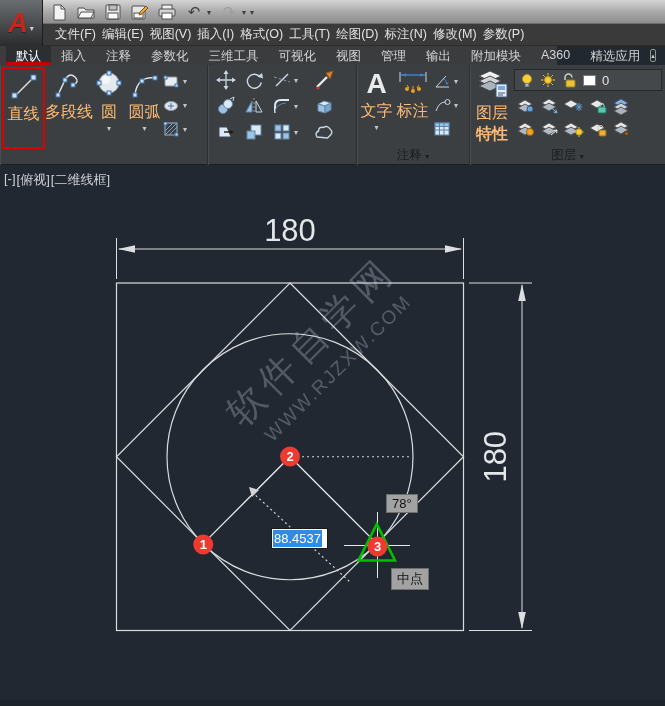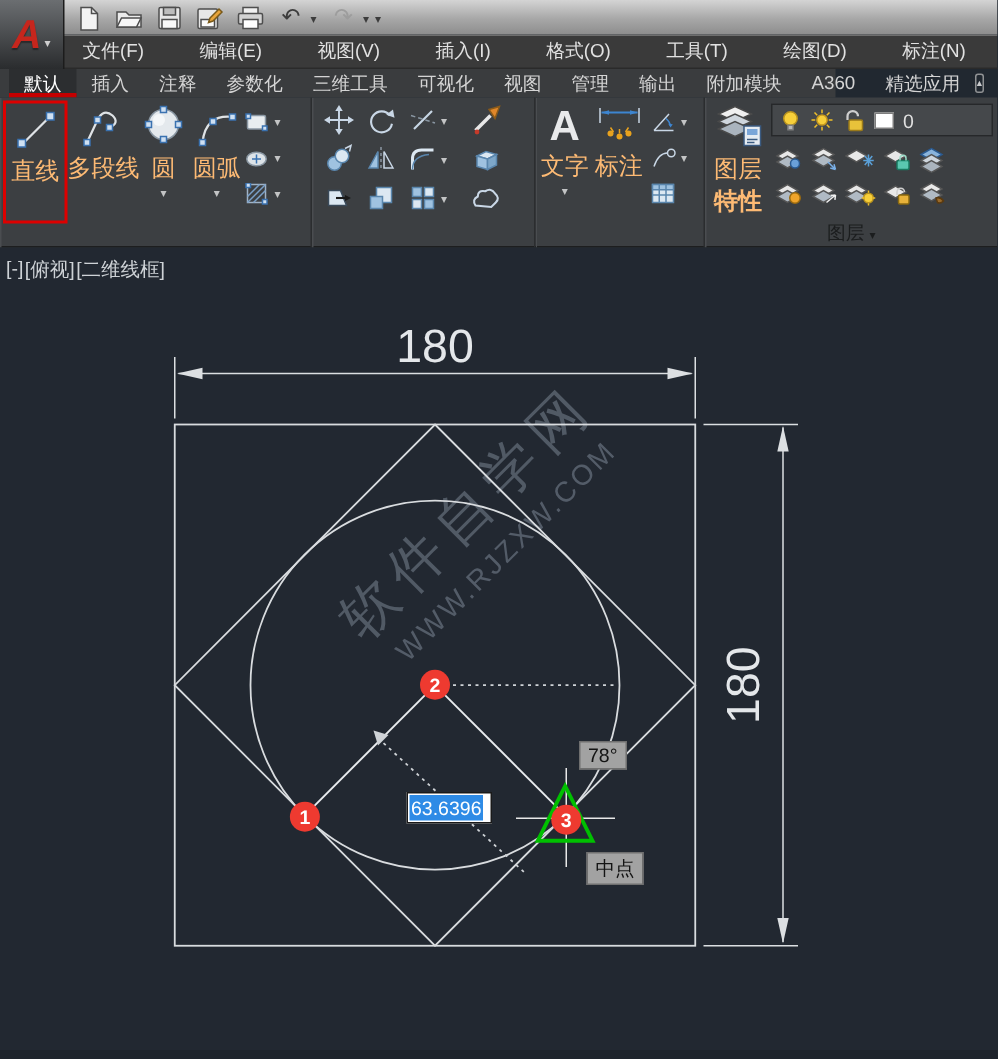--- a/index.html
+++ b/index.html
@@ -19,21 +19,21 @@
   .qat { position:absolute; left:50px; top:1px; height:22px; display:flex; align-items:center; gap:9px; }
   .qat .ic { width:18px; height:18px; display:flex; align-items:center; justify-content:center; }
   .qat .mini { font-size:8px; color:#3c3c3c; margin-left:-5px; }
   .qat .glyph { font-size:15px; color:#3d3d3d; line-height:18px; }
   .qat .glyph.disabled { color:#9d9d9d; }
   .titletext { position:absolute; left:370px; top:3px; width:260px; text-align:center;
     font-size:12.5px; color:#2d2d2d; white-space:nowrap; }
   .titletext .doc { margin-left:14px; }
   
   .menubar { position:absolute; left:0; top:24px; width:665px; height:22px; background:#3a3a3a;
-    display:flex; align-items:center; padding-left:55px; gap:37px; border-bottom:1px solid #2a2a2a; }
+    display:flex; align-items:center; padding-left:55px; gap:6px; border-bottom:1px solid #2a2a2a; }
   .menubar span { font-size:12.5px; color:#e2e2e2; white-space:nowrap; }
   
   .tabbar { position:absolute; left:0; top:46px; width:557px; height:19px; background:#3a3c3e;
     display:flex; align-items:stretch; padding-left:6px; }
   .tab { font-size:12.5px; color:#d4d4d4; padding:2px 10px 0 10px; white-space:nowrap; }
   .tab.active { background:#2c2e30; color:#ffffff; border-bottom:3px solid #c40000; }
   .collapse-btn { margin-left:auto; margin-right:6px; margin-top:3px; width:16px; height:13px;
     border:1px solid #909294; border-radius:2px; color:#c9cbcd; font-size:7px; text-align:center; line-height:11px; }
   
   .ribbon { position:absolute; left:0; top:65px; width:665px; height:100px; background:#3c3f42; border-bottom:1px solid #1d1e1f; }
@@ -354,20 +354,24 @@
         <span class="arr">▾</span>
       </div>
       <div class="minibtn">
         <svg width="18" height="16" viewBox="0 0 18 16">
           <rect x="2" y="2" width="14" height="12" fill="#dce8f2" stroke="#5a86ad"></rect>
           <rect x="2" y="2" width="14" height="3.5" fill="#9fc2e0" stroke="#5a86ad"></rect>
           <path d="M6.5 2v12 M11 2v12 M2 9h14" stroke="#5a86ad"></path>
         </svg>
       </div>
     </div>
+    <div class="panel-label">
+      <span>注释</span>
+      <span class="arr">▾</span>
+    </div>
   </div>
 
   <div class="panel" style="left:470px;width:195px;border-right:none;">
     <div class="bigbtn" style="left:3px;top:2px;width:38px;">
       <svg width="34" height="34" viewBox="0 0 34 34">
         <polygon points="4,9 15,4 26,9 15,14" fill="#f0f0f0" stroke="#4a4a4a"></polygon>
         <polygon points="4,14 15,9 26,14 15,19" fill="#cfd6dd" stroke="#4a4a4a"></polygon>
         <polygon points="4,19 15,14 26,19 15,24" fill="#aab4be" stroke="#4a4a4a"></polygon>
         <rect x="21" y="17" width="11" height="13" fill="#e6ecf2" stroke="#3a5a80"></rect>
         <rect x="23" y="19" width="7" height="4" fill="#7aa6d8"></rect>
@@ -538,21 +542,21 @@
       <circle cx="203.25" cy="544.5" r="10" fill="#ee3a30"></circle>
       <text x="203.25" y="549" text-anchor="middle" font-size="13" font-weight="bold" fill="#ffffff">1</text>
       <circle cx="290" cy="456.5" r="10" fill="#ee3a30"></circle>
       <text x="290" y="461" text-anchor="middle" font-size="13" font-weight="bold" fill="#ffffff">2</text>
       <circle cx="377.5" cy="546.5" r="10" fill="#ee3a30"></circle>
       <text x="377.5" y="551" text-anchor="middle" font-size="13" font-weight="bold" fill="#ffffff">3</text>
     </g>
   </svg>
 
   <div class="dyninput">
-    <span class="sel">63.6396</span>
+    <span class="sel">88.4537</span>
   </div>
 
   <div class="tooltip tt-angle">78°</div>
 
   <div class="tooltip tt-osnap">中点</div>
 
   <div class="bottomstrip"></div>
 </div>
 
 </body></html>

